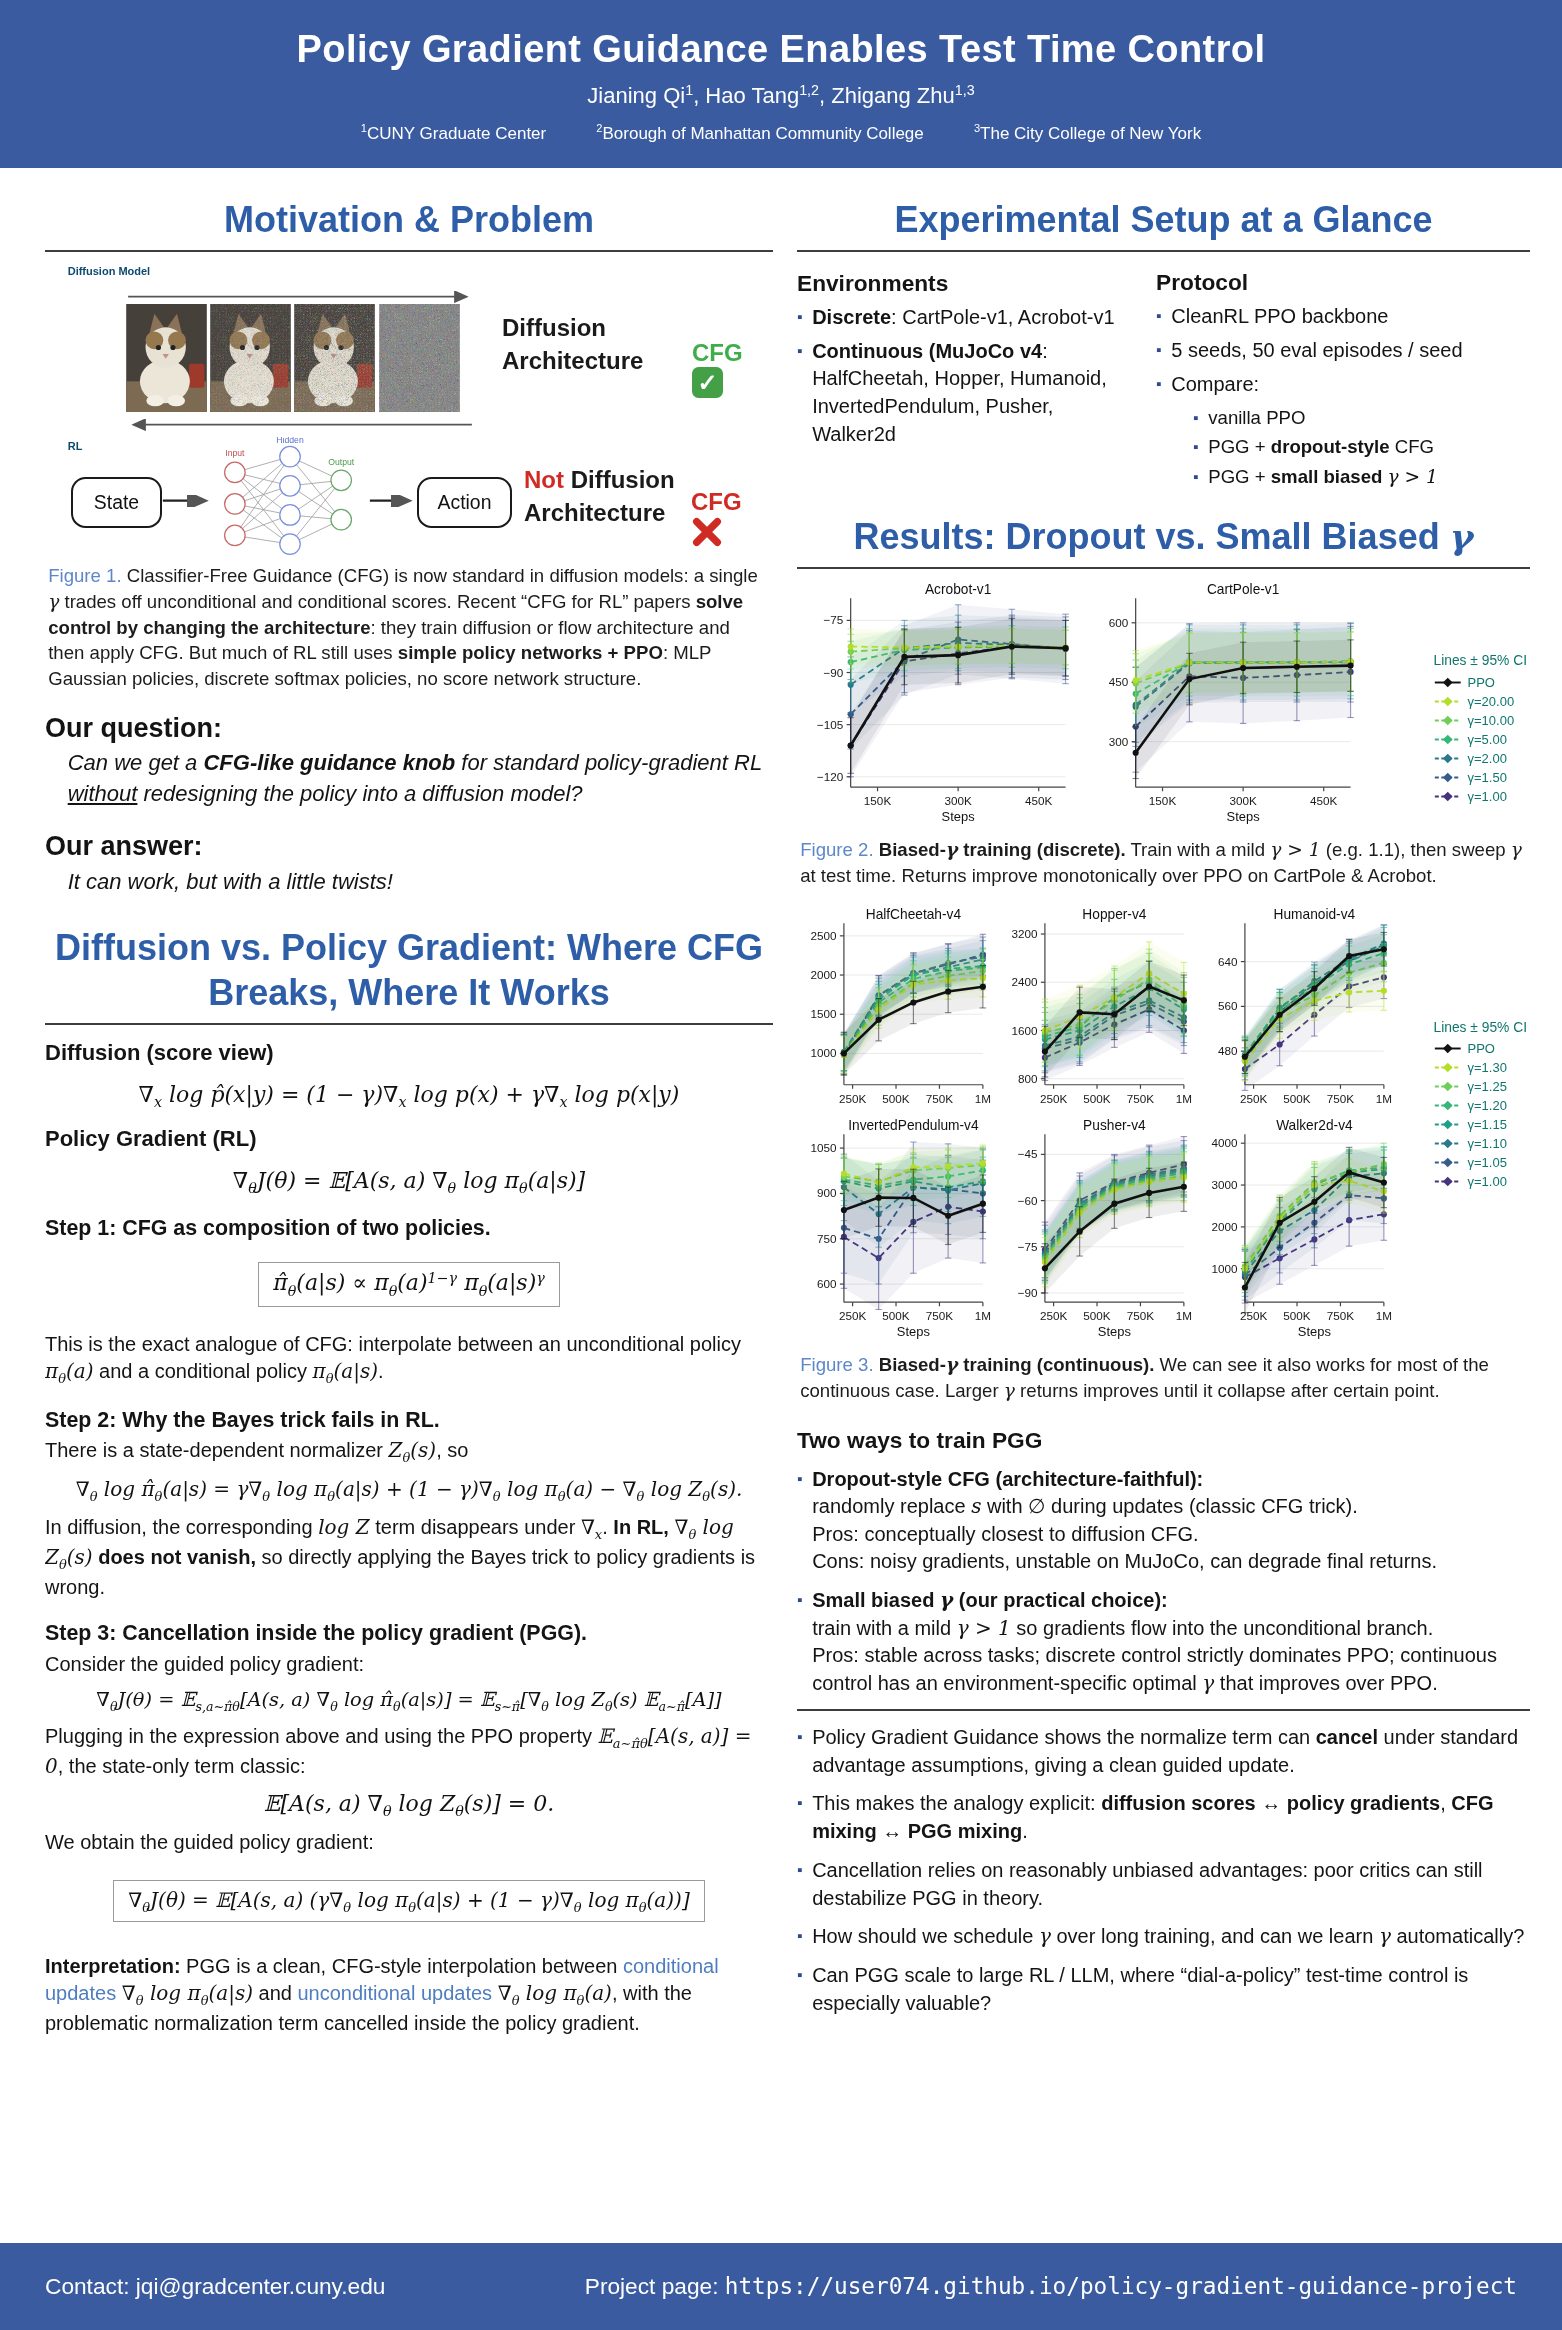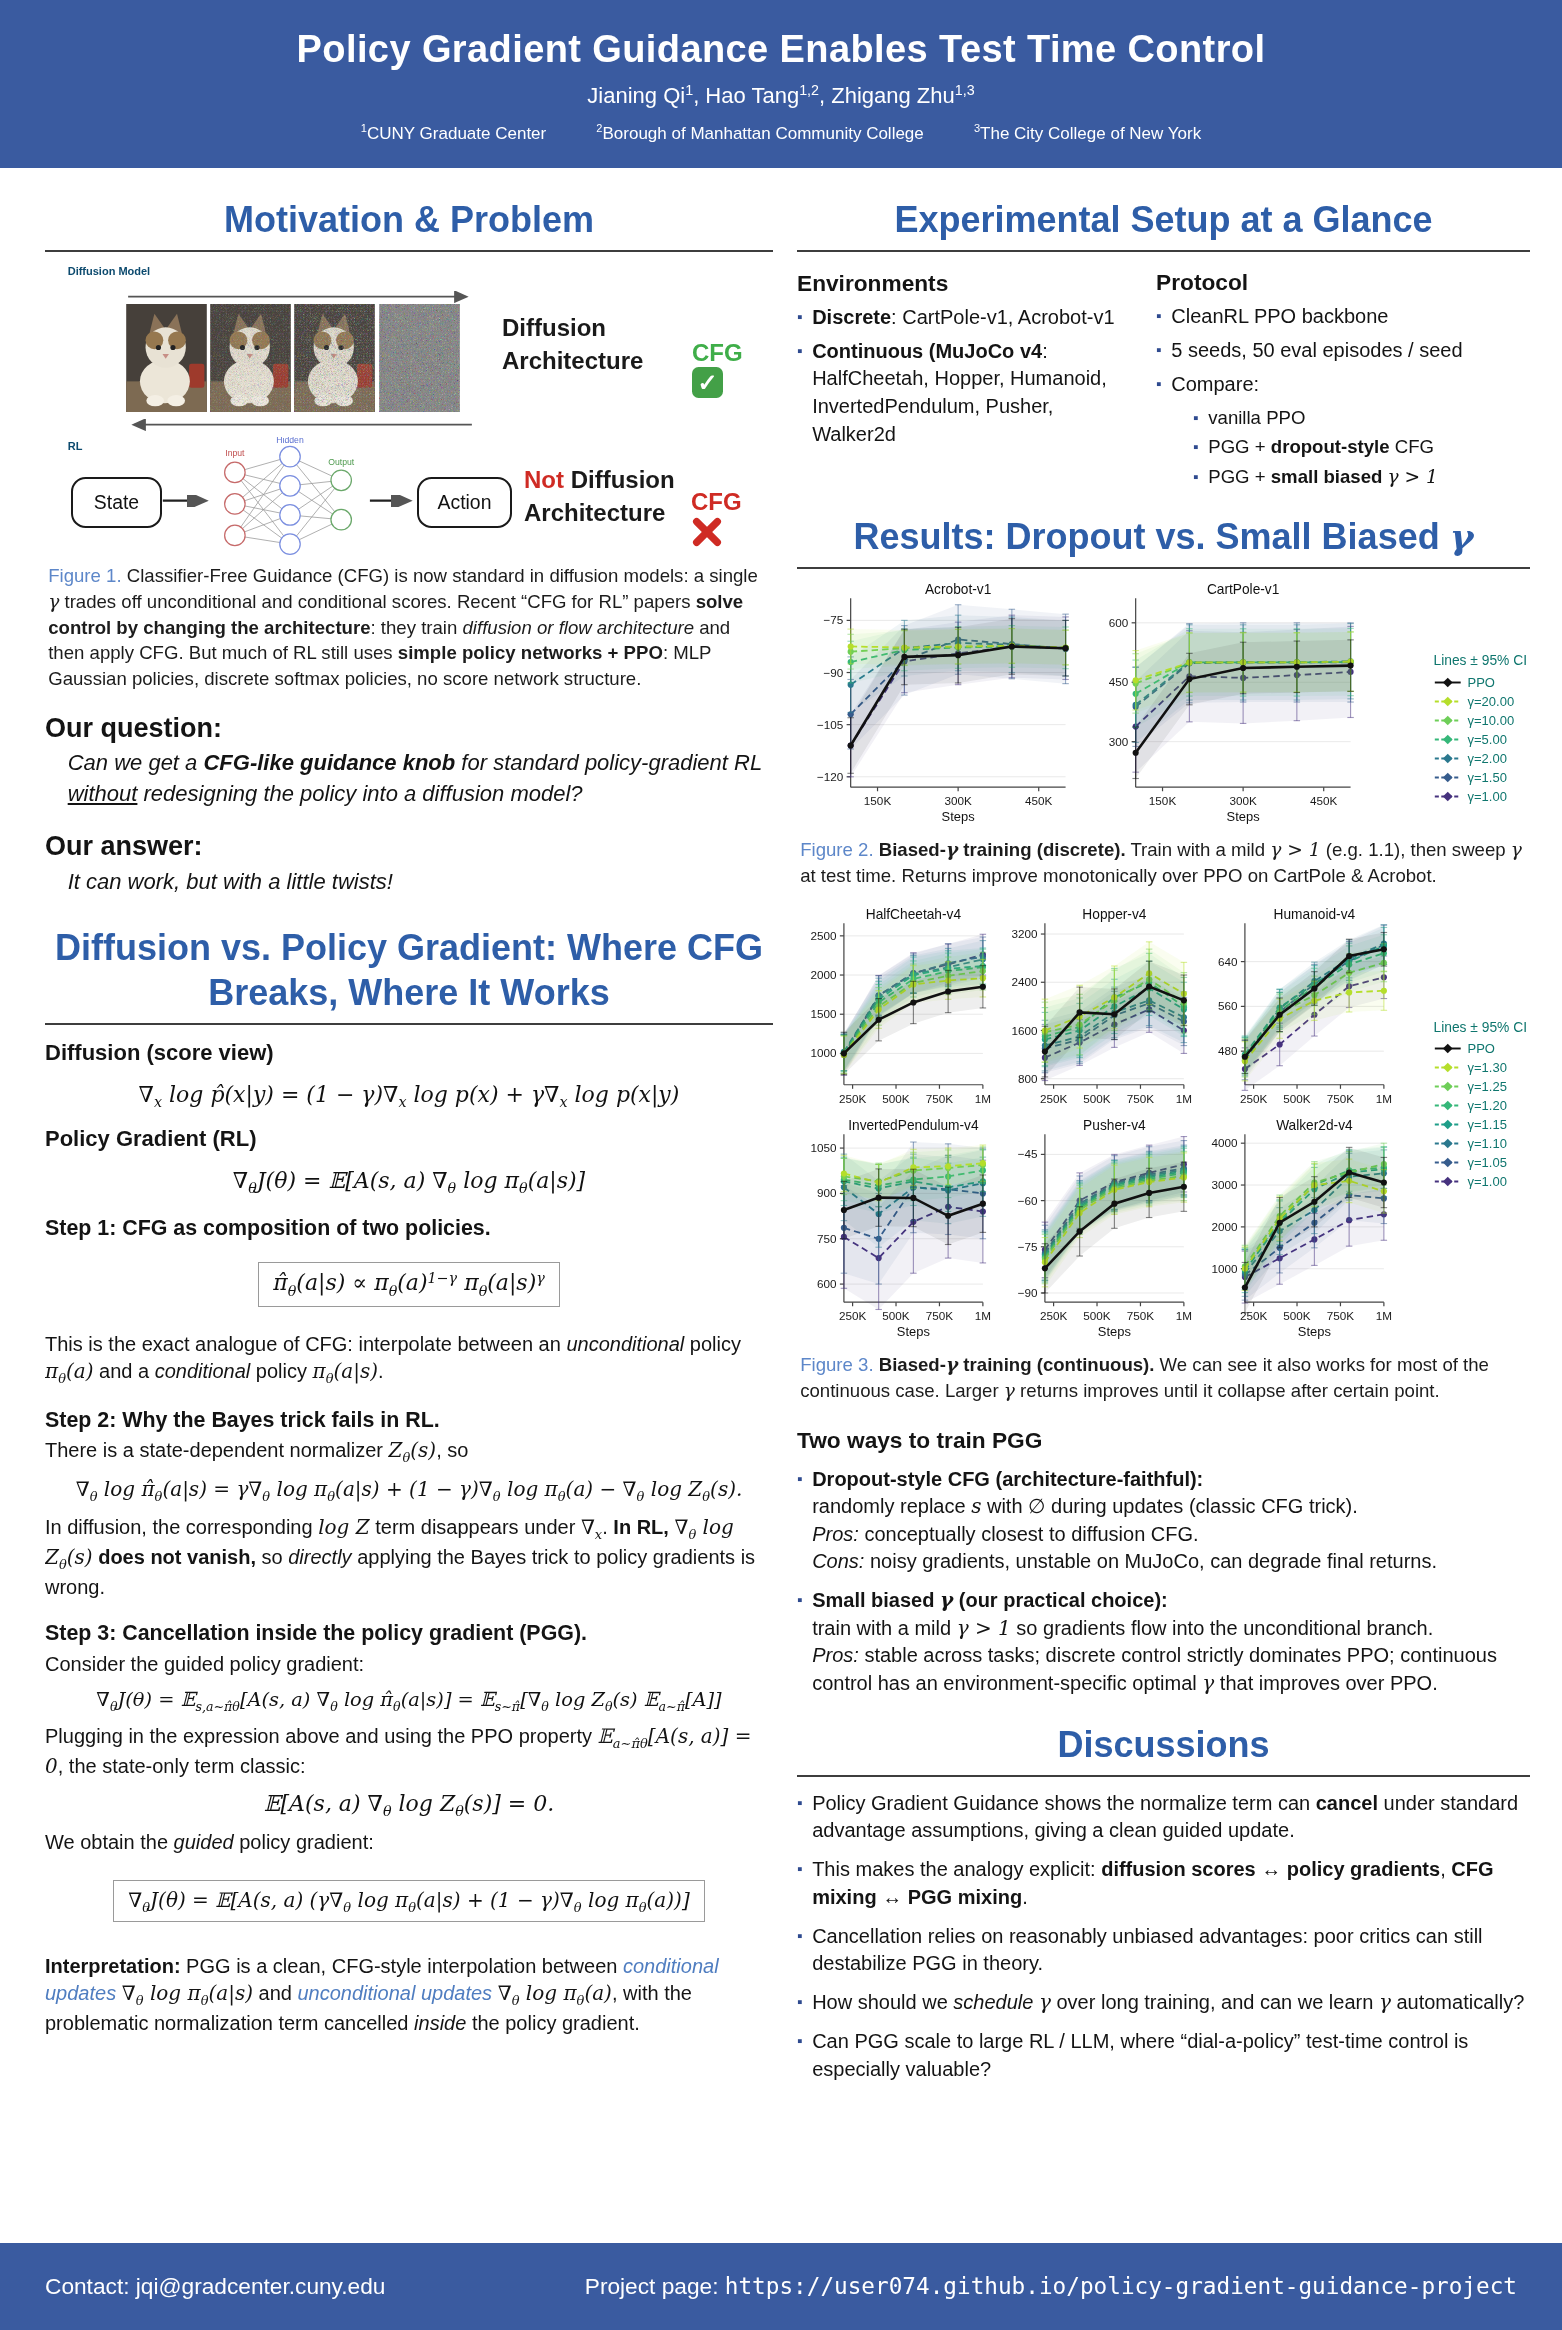--- a/index.html
+++ b/index.html
@@ -21,21 +21,21 @@
   .colR{position:absolute;left:797px;top:186px;width:733px;height:2054px;overflow:hidden;}
   .col-h1{font-size:36px;font-weight:800;color:#2e5ea8;text-align:center;margin:11.3px 0 8px;line-height:1.25;}
   .rule{border:none;border-top:2px solid #3d3d3d;margin:3.2px 0 13px;}
   .p{font-size:20px;line-height:1.38;margin:8px 0;}
   .step{font-size:21.4px;font-weight:700;margin:19.4px 0 4.9px;}
   .subhead{font-size:22px;font-weight:700;margin:14.6px 0 3.2px;}
   .qa-head{font-size:27px;font-weight:700;margin:21px 0 4.9px;}
   .qa-body{font-size:22px;font-style:italic;margin:3.2px 0 8px 22.7px;line-height:1.4;}
   .caption{font-size:18.6px;line-height:1.38;margin:8px 3.2px 0;color:#1c1c1c;}
   
-  .rb{font-weight:700;} .ri{font-style:italic;} .ru{text-decoration:underline;}
+  .rb{font-weight:700;} .ri{} .ru{text-decoration:underline;}
   .rm{font-family:"DejaVu Serif",serif;font-style:italic;}
   .c-figref{color:#5d87c9;} .c-blue{color:#4f7dc0;}
   
   .math-block{font-family:"DejaVu Serif",serif;font-style:italic;font-size:22px;color:#111;
               text-align:center;margin:16px 0;}
   .boxed{display:inline-block;border:1.2px solid #9a9a9a;padding:6.5px 14.6px;background:#fff;}
   .center{text-align:center;}
   
   .blist .bullet{display:flex;margin:6.5px 0;}
   .blist .bmark{color:#2e4a8f;font-size:15.4px;line-height:1.7;margin-right:9.7px;flex:0 0 auto;}
@@ -1985,21 +1985,20 @@
         <div class="bullet">
           <span class="bmark">▪</span>
           <div class="btext"><span class="rb">Dropout-style CFG (architecture-faithful):</span><br><span>randomly replace </span><span class="rm">s</span><span> with ∅ during updates (classic CFG trick).</span><br><span class="ri">Pros:</span><span> conceptually closest to diffusion CFG.</span><br><span class="ri">Cons:</span><span> noisy gradients, unstable on MuJoCo, can degrade final returns.</span></div>
         </div>
         <div class="bullet">
           <span class="bmark">▪</span>
           <div class="btext"><span class="rb">Small biased </span><span class="rb rm">γ</span><span class="rb"> (our practical choice):</span><br><span>train with a mild </span><span class="rm">γ &gt; 1</span><span> so gradients flow into the unconditional branch.</span><br><span class="ri">Pros:</span><span> stable across tasks; discrete control strictly dominates PPO; continuous control has an environment-specific optimal </span><span class="rm">γ</span><span> that improves over PPO.</span></div>
         </div>
       </div>
 
-    <div class="col-h1" style="margin-top:24px">Discussions</div>
     <hr class="rule">
     <div class="blist spread">
         <div class="bullet">
           <span class="bmark">▪</span>
           <div class="btext"><span>Policy Gradient Guidance shows the normalize term can </span><span class="rb">cancel</span><span> under standard advantage assumptions, giving a clean guided update.</span></div>
         </div>
         <div class="bullet">
           <span class="bmark">▪</span>
           <div class="btext"><span>This makes the analogy explicit: </span><span class="rb">diffusion scores ↔ policy gradients</span><span>, </span><span class="rb">CFG mixing ↔ PGG mixing</span><span>.</span></div>
         </div>

